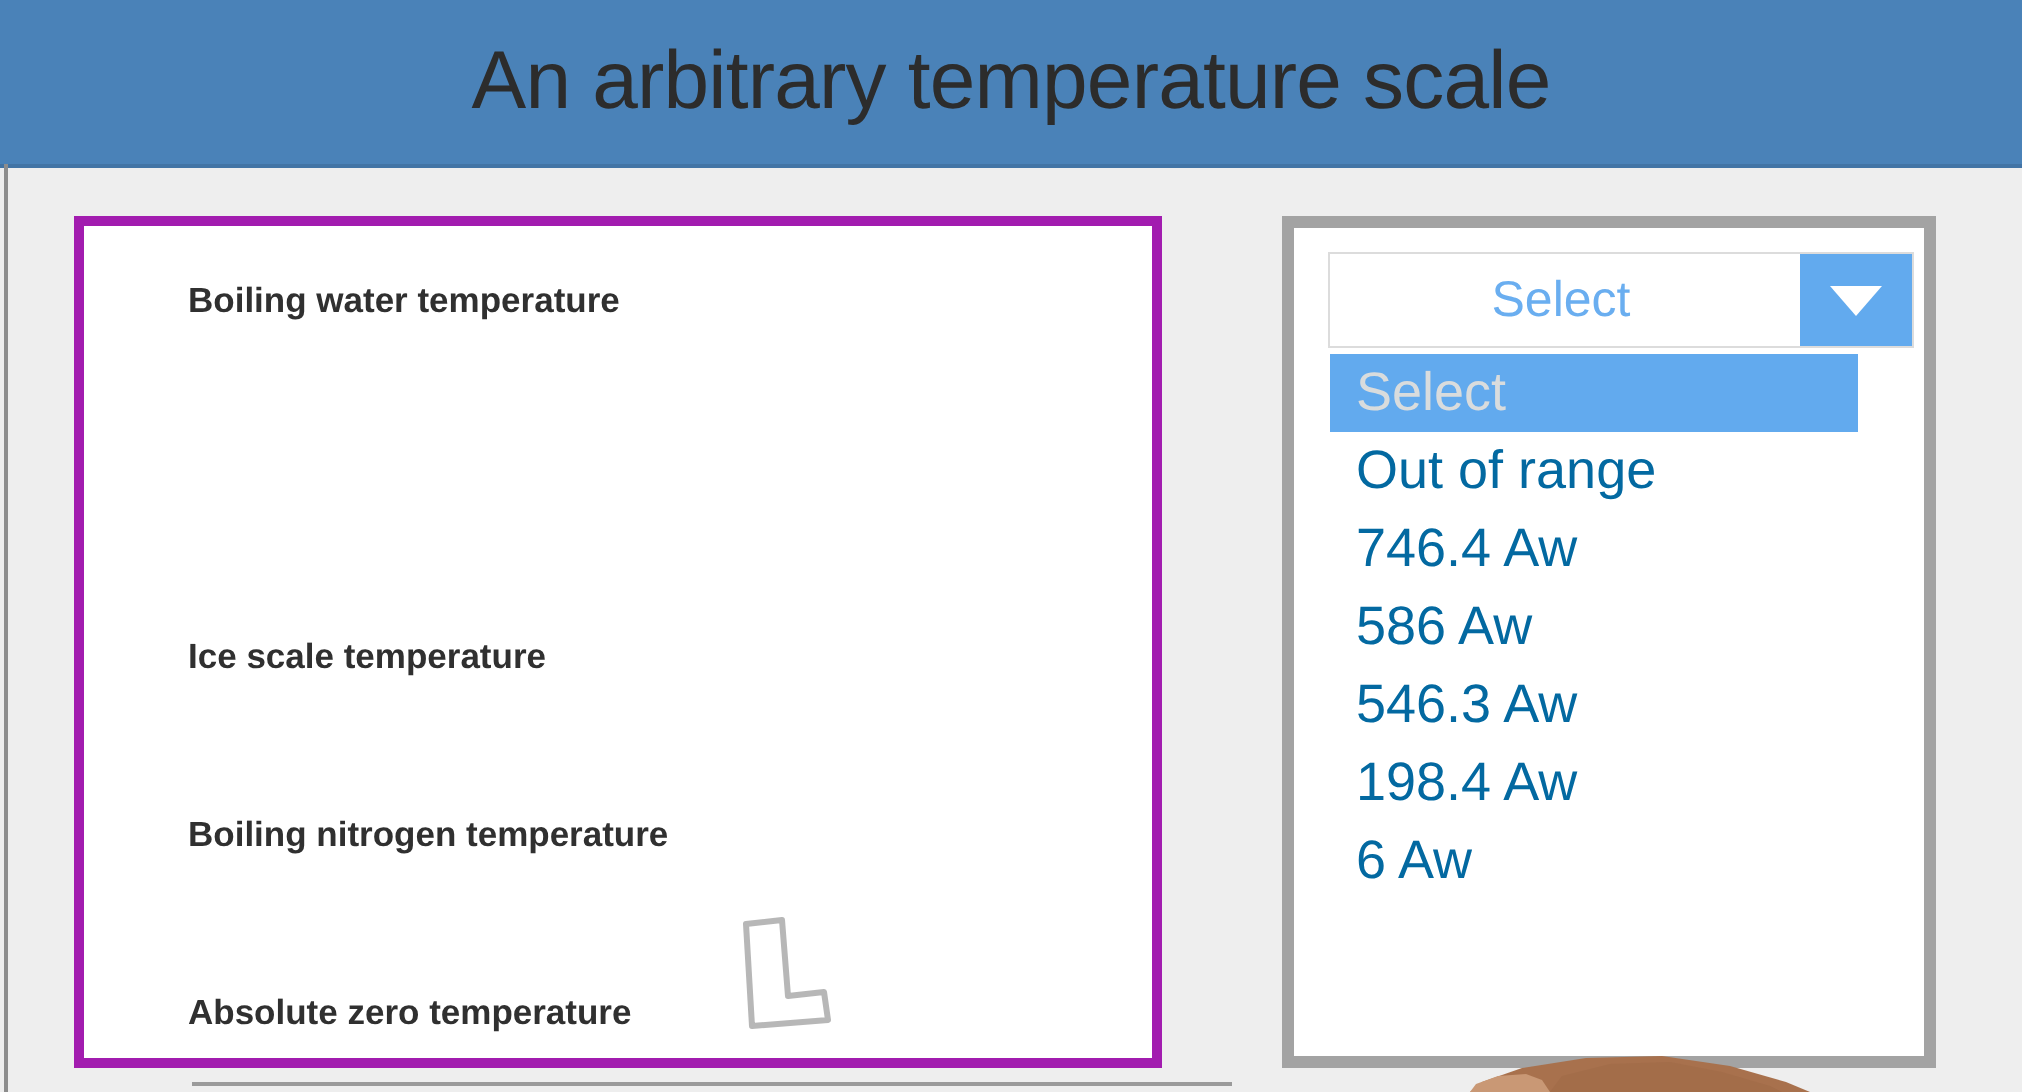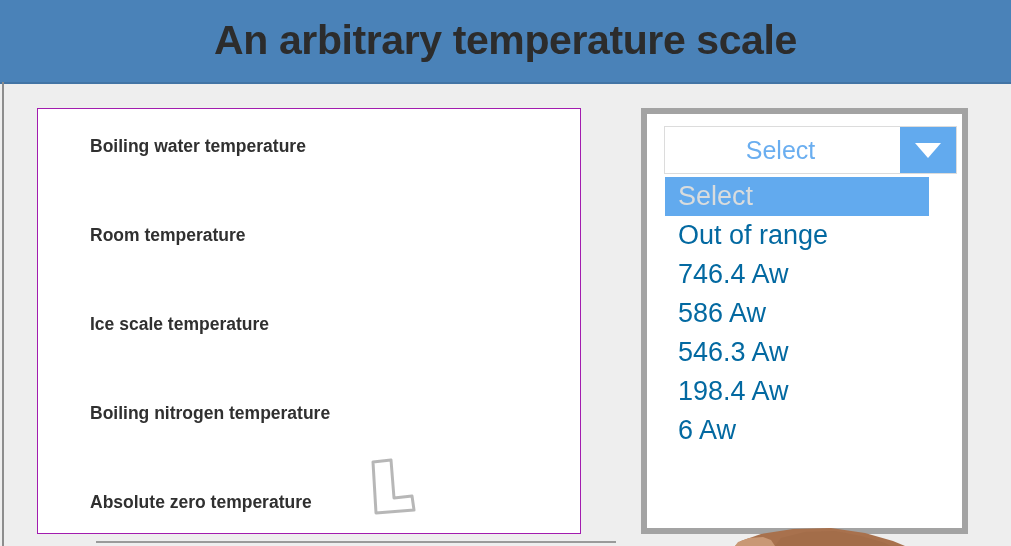--- a/index.html
+++ b/index.html
@@ -48,36 +48,36 @@
     justify-content: center;
   }
   #header-banner .shadow-edge {
     position: absolute;
     left: 0; bottom: 0;
     width: 1011px; height: 2px;
     background: rgba(0,0,0,0.10);
   }
   #page-title {
     font-size: 41px;
-    font-weight: bold;
+    font-weight: normal;
     color: #2c2c2c;
     letter-spacing: -0.4px;
     line-height: 1;
     margin: 0;
     padding: 0 0 3px 0;
     white-space: nowrap;
   }
 
   
   #labels-card {
     position: absolute;
     left: 37px; top: 108px;
     width: 544px; height: 426px;
     background: #ffffff;
-    border: 1px solid #a21caf;
+    border: 5px solid #a21caf;
     box-sizing: border-box;
   }
   #labels-list {
     margin: 0;
     padding: 0;
     list-style: none;
     position: relative;
     height: 100%;
   }
   #labels-list li {
@@ -193,21 +193,20 @@
     <h1 id="page-title">An arbitrary temperature scale</h1>
     <div class="shadow-edge"></div>
   </div>
 
   <div id="left-rule"></div>
   <div id="bottom-rule"></div>
 
   <div id="labels-card">
     <ul id="labels-list">
       <li class="row-0">Boiling water temperature</li>
-      <li class="row-1">Room temperature</li>
       <li class="row-2">Ice scale temperature</li>
       <li class="row-3">Boiling nitrogen temperature</li>
       <li class="row-4">Absolute zero temperature</li>
     </ul>
   </div>
 
   <div id="select-card">
 
     <div id="combobox">
       <div id="combobox-value">Select</div>

